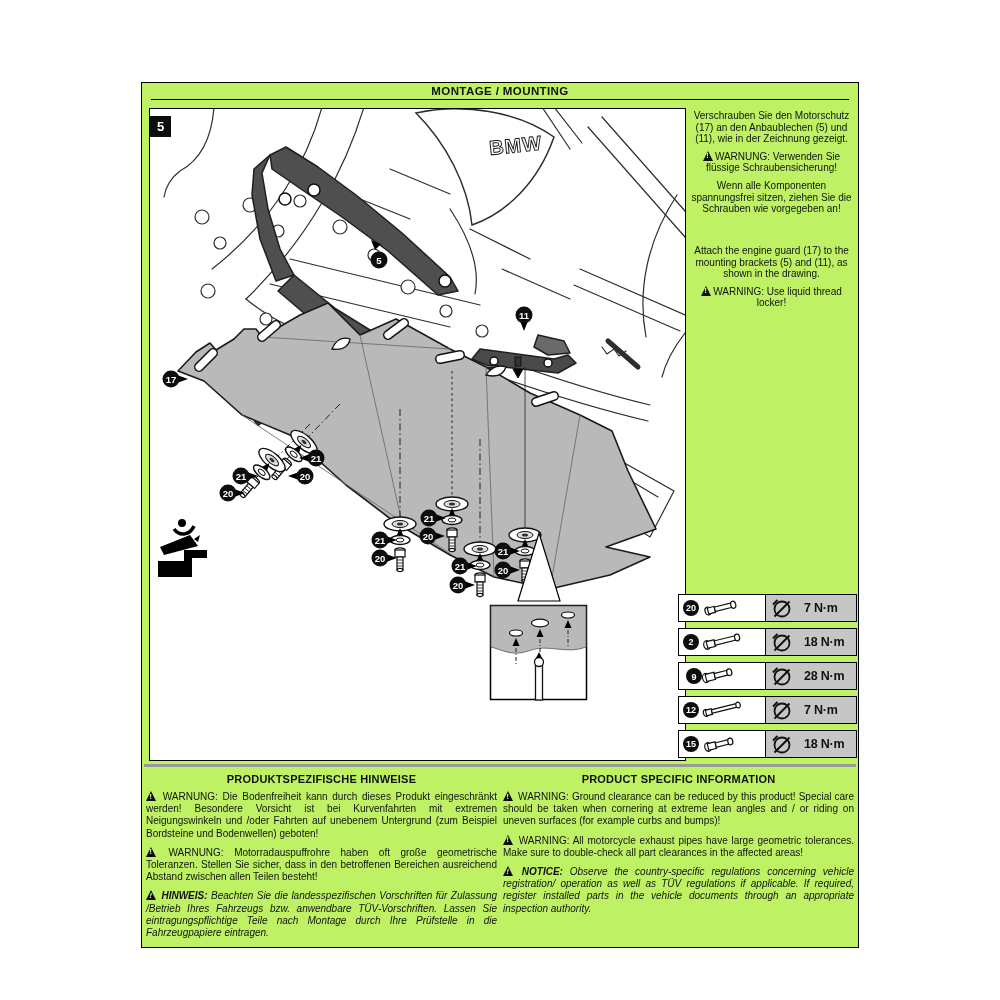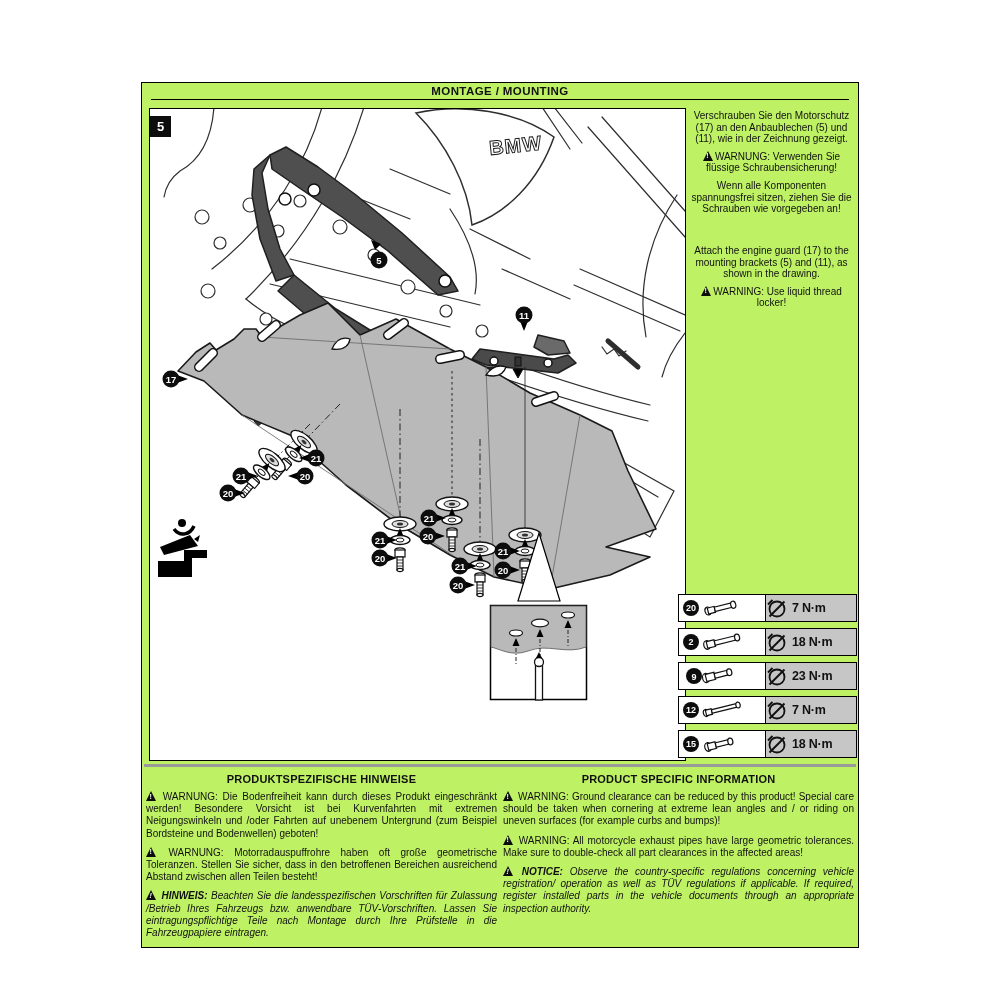--- a/index.html
+++ b/index.html
@@ -23,21 +23,21 @@
   .tri{display:inline-block;width:0;height:0;border-left:5.5px solid transparent;
     border-right:5.5px solid transparent;border-bottom:10px solid #0d0d0d;
     position:relative;vertical-align:-1px;margin-right:2px;}
   .tri::after{content:"!";position:absolute;left:-1.6px;top:1.5px;color:#fff;
     font-size:7px;font-weight:bold;line-height:8px;}
   .torque-table{position:absolute;left:536px;top:511px;width:179px;z-index:6;}
   .t-row{height:26px;margin-bottom:6px;border:1.5px solid #000;background:#fff;
     display:flex;align-items:stretch;}
   .t-left{flex:0 0 82px;display:flex;align-items:center;padding-left:4px;gap:3px;}
   .t-right{flex:1;background:#c6c6c6;border-left:1.5px solid #000;display:flex;
-    align-items:center;gap:5px;font-weight:bold;font-size:12.5px;
+    align-items:center;gap:12px;padding-left:5px;font-weight:bold;font-size:12.5px;
     letter-spacing:-.2px;}
   .part-badge{width:16px;height:16px;border-radius:50%;background:#0d0d0d;color:#fff;
     font-size:9px;font-weight:bold;display:flex;align-items:center;justify-content:center;
     flex:0 0 16px;}
   .divider{position:absolute;left:2px;top:681px;width:712px;height:3px;background:#9a9a9a;}
   .bottom{position:absolute;left:4px;top:690px;width:710px;display:flex;gap:6px;}
   .bcol{width:351px;}
   .bcol-title{text-align:center;font-size:11px;font-weight:bold;margin:0 0 6px 0;
     letter-spacing:.2px;}
   .bpara{font-size:10px;line-height:12.2px;text-align:justify;margin:0 0 7px 0;}
@@ -400,21 +400,21 @@
               </g>
             </g>
           </svg>
       </div>
       <div class="t-right">
         <svg width="21" height="21">
             <circle cx="11" cy="11" r="7.5" fill="none" stroke="#111" stroke-width="1.8"></circle>
             <path d="M 3.5,18.5 L 18.5,3.5" stroke="#111" stroke-width="2"></path>
             <path d="M 2,6.5 L 6.5,2" stroke="#111" stroke-width="2"></path>
           </svg>
-        <span>23 N·m</span>
+        <span>28 N·m</span>
       </div>
     </div>
     <div class="t-row">
       <div class="t-left">
         <span class="part-badge">12</span>
         <svg width="44" height="20">
             <g transform="translate(4,13) rotate(-14)" fill="#fff" stroke="#111" stroke-width="1.2">
               <ellipse cx="0" cy="0" rx="2.6" ry="3.6"></ellipse>
               <rect x="0" y="-2.8" width="6" height="5.6"></rect>
               <rect x="6" y="-1.8" width="26" height="3.6"></rect>

